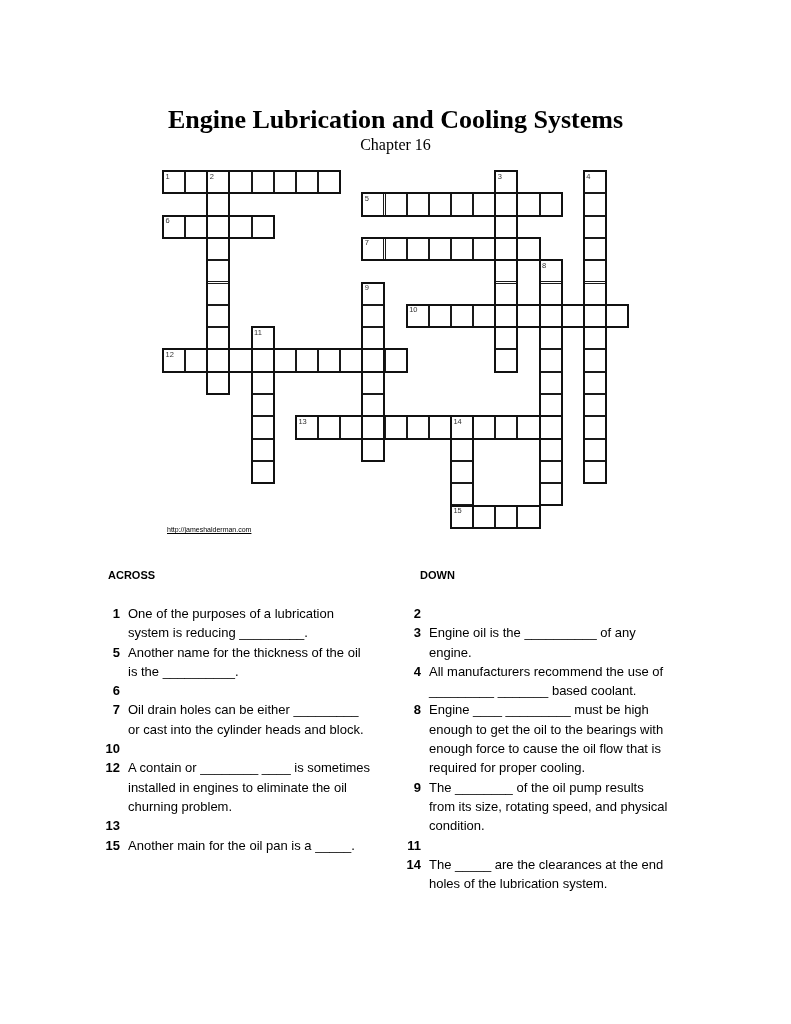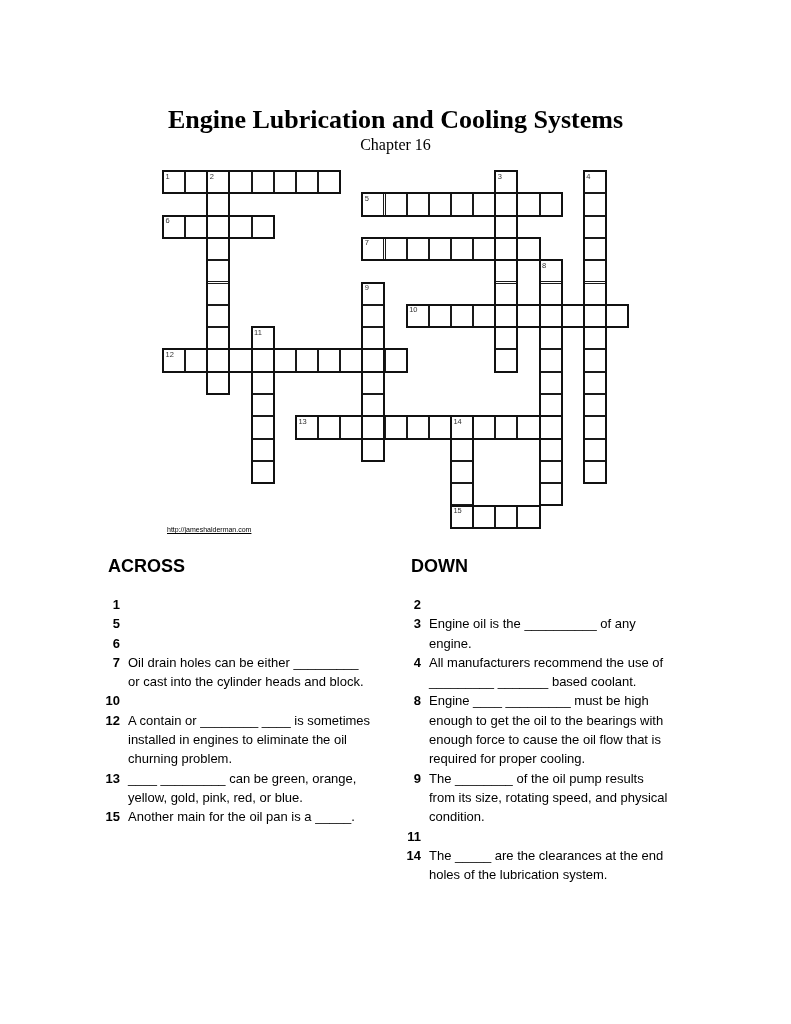--- a/index.html
+++ b/index.html
@@ -23,21 +23,21 @@
   .cell { position: absolute; border: 1px solid #1a1a1a; background: #fff; }
   .word { position: absolute; border: 2px solid #111; background: transparent; }
   .gnum { position: absolute; font-size: 7.5px; line-height: 8px; color: #333; }
   .source {
     position: absolute; left: 167px; top: 526px;
     font-size: 7px; line-height: 8px; color: #000; text-decoration: underline;
   }
   .clue-col { position: absolute; top: 551px; }
   #across-col { left: 103px; width: 280px; }
   #down-col { left: 404px; width: 280px; }
-  .clue-header { margin: 7px; font-size: 18px; font-weight: 700; line-height: 16px; }
+  .clue-header { margin: 16px; font-size: 11px; font-weight: 700; line-height: 16px; }
   #across-col .clue-header { margin-left: 5px; }
   ol.clues {
     list-style: none; margin: 21px 0 0 0; padding: 0;
     font-size: 13px; line-height: 19.3px;
   }
   ol.clues li { display: flex; align-items: flex-start; }
   .cnum { flex: 0 0 17px; text-align: right; font-weight: 700; margin-right: 8px; }
   .ctext { flex: 0 0 auto; }
   #across-col .ctext { width: 245px; }
   #down-col .ctext { width: 243px; }
@@ -212,41 +212,42 @@
     <span class="gnum" style="left: 290.45px; top: 336px;">15</span>
   </div>
 
 <a class="source">http://jameshalderman.com</a>
 
 <div id="across-col" class="clue-col">
   <h2 class="clue-header">ACROSS</h2>
   <ol class="clues" id="across-list">
       <li>
         <span class="cnum">1</span>
+        <span class="ctext">One of the purposes of a lubrication system is reducing _________.</span>
       </li>
       <li>
         <span class="cnum">5</span>
+        <span class="ctext">Another name for the thickness of the oil is the __________.</span>
       </li>
       <li>
         <span class="cnum">6</span>
       </li>
       <li>
         <span class="cnum">7</span>
         <span class="ctext">Oil drain holes can be either _________ or cast into the cylinder heads and block.</span>
       </li>
       <li>
         <span class="cnum">10</span>
       </li>
       <li>
         <span class="cnum">12</span>
         <span class="ctext">A contain or ________ ____ is sometimes installed in engines to eliminate the oil churning problem.</span>
       </li>
       <li>
         <span class="cnum">13</span>
-        <span class="ctext">____ _________ can be green, orange, yellow, gold, pink, red, or blue.</span>
       </li>
       <li>
         <span class="cnum">15</span>
         <span class="ctext">Another main for the oil pan is a _____.</span>
       </li>
     </ol>
 </div>
 
 <div id="down-col" class="clue-col">
   <h2 class="clue-header">DOWN</h2>

